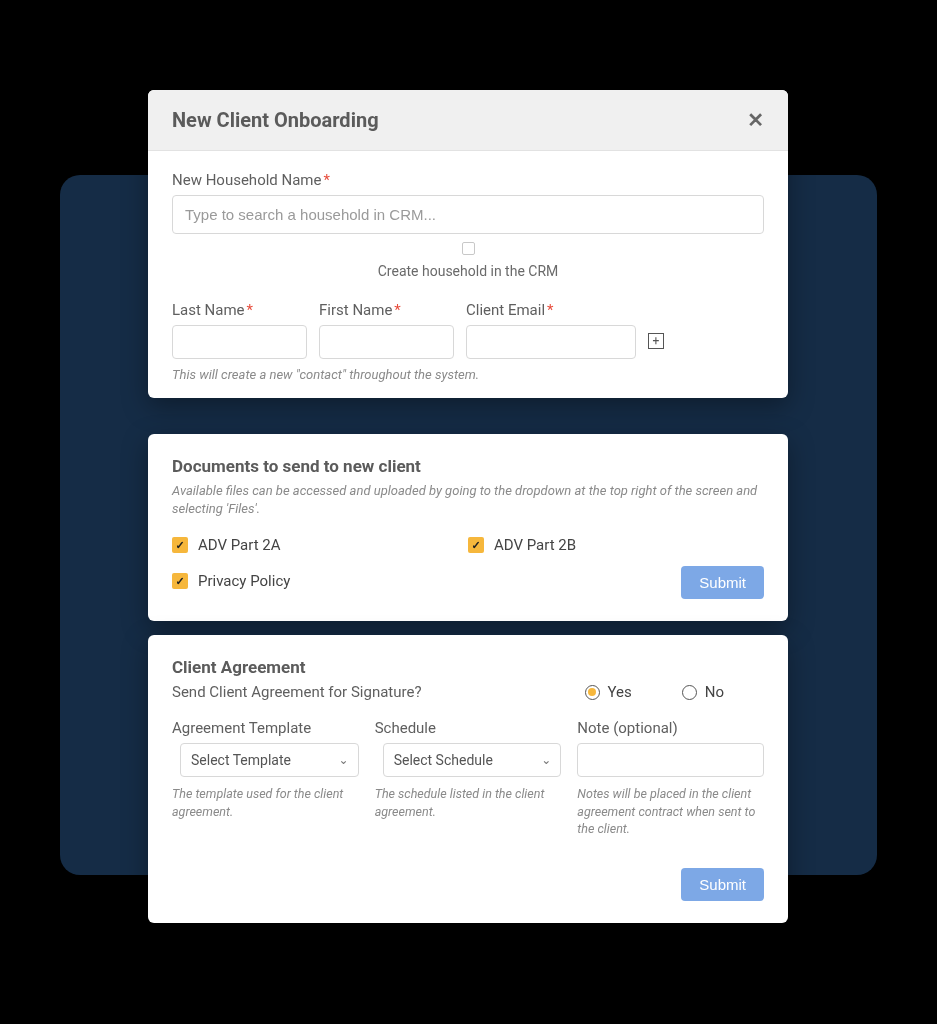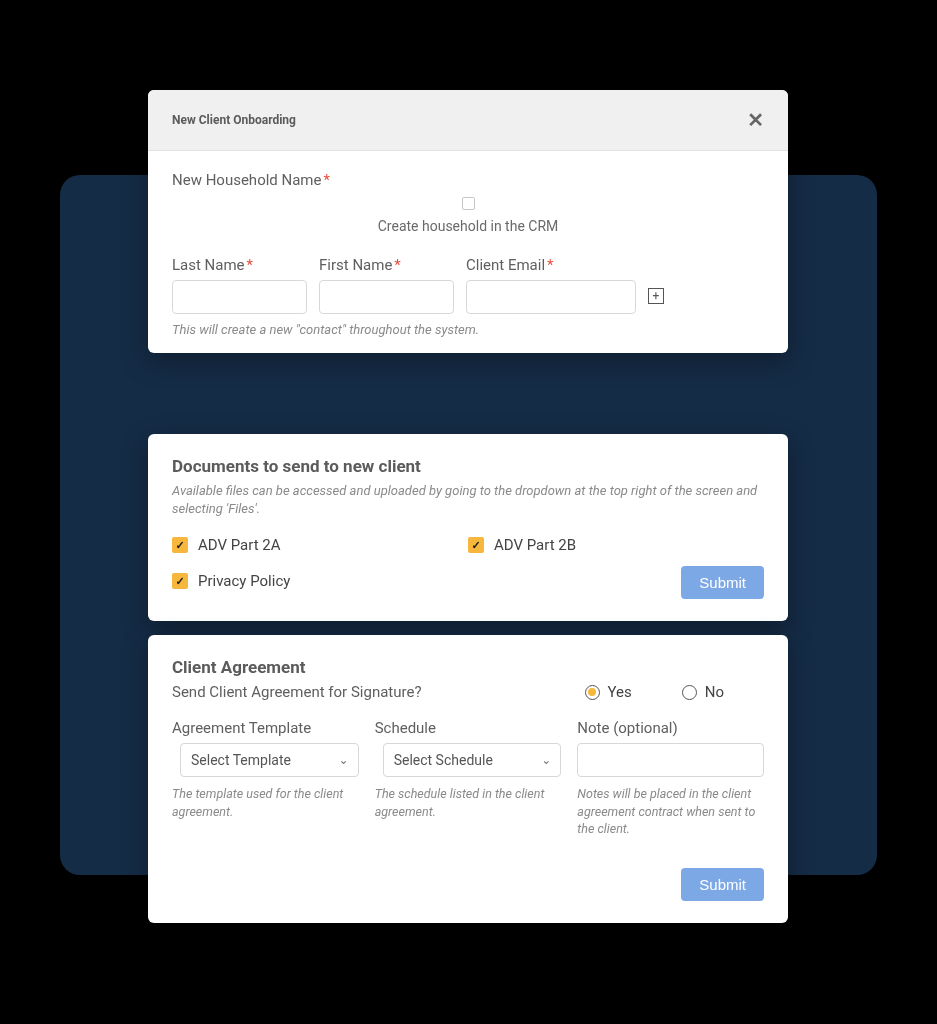--- a/index.html
+++ b/index.html
@@ -32,21 +32,21 @@
   }
   .modal-header {
     background: #f0f0f0;
     border-bottom: 1px solid #e2e2e2;
     display: flex;
     align-items: center;
     justify-content: space-between;
     padding: 18px 24px;
   }
   .modal-title {
-    font-size: 12px;
+    font-size: 20px;
     font-weight: 700;
     color: #5b5b5b;
   }
   .close-btn {
     font-size: 20px;
     color: #666;
     cursor: pointer;
     font-weight: 700;
   }
   .modal-body {
@@ -269,20 +269,21 @@
 
 <div class="modal">
   <div class="modal-header">
     <div class="modal-title">New Client Onboarding</div>
     <div class="close-btn">✕</div>
   </div>
   <div class="modal-body">
     <label class="field-label">
       <span>New Household Name</span><span class="req">*</span>
     </label>
+    <input class="text-input" type="text" placeholder="Type to search a household in CRM..." style="">
     <div class="checkbox-row">
       <div class="plain-checkbox"></div>
       <span class="checkbox-label">Create household in the CRM</span>
     </div>
 
     <div class="row-3">
       <div class="col">
         <label class="field-label">
           <span>Last Name</span><span class="req">*</span>
         </label>

